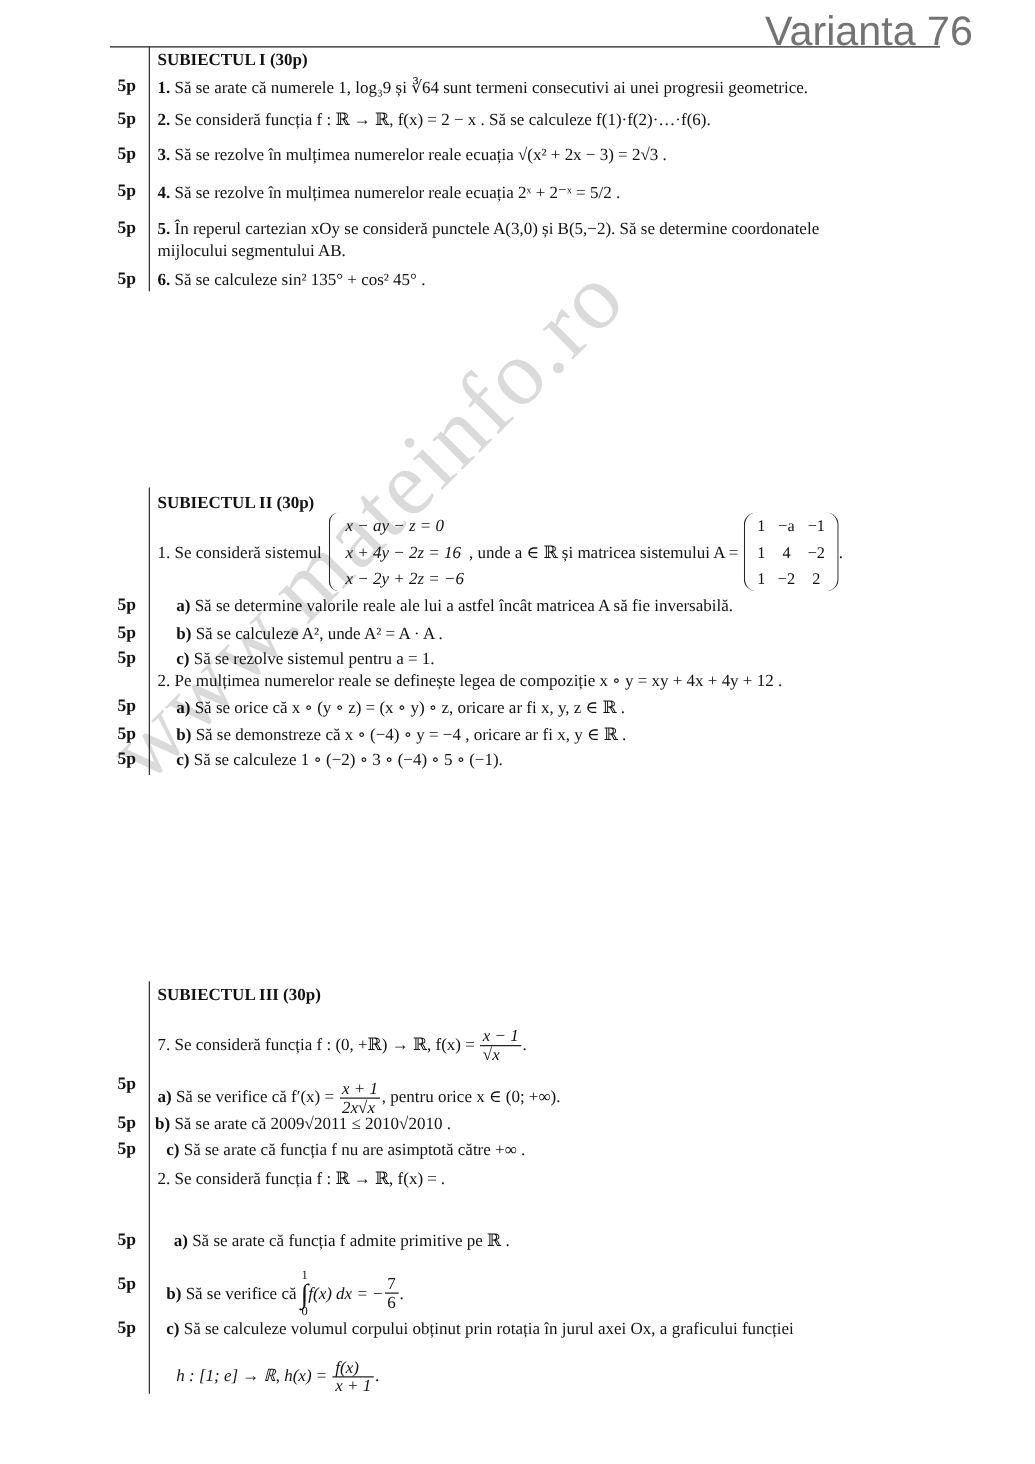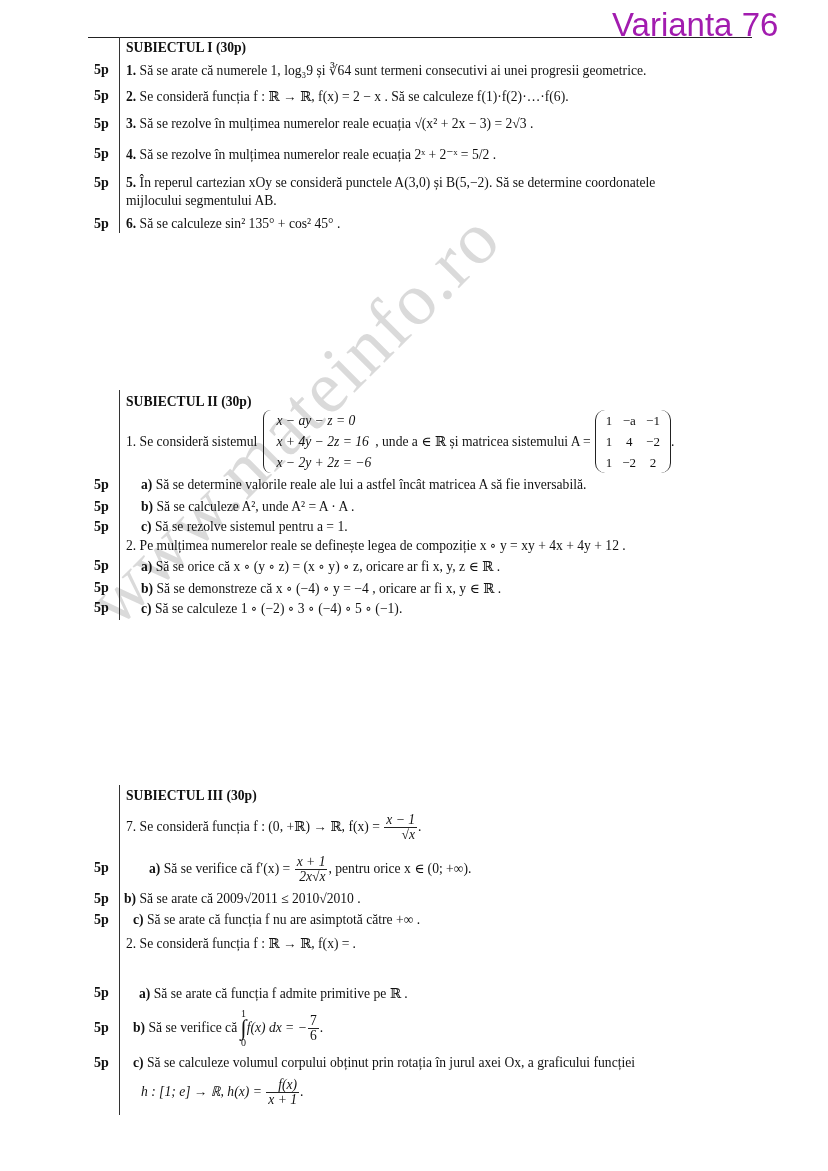--- a/index.html
+++ b/index.html
@@ -1,29 +1,29 @@
 <!DOCTYPE html>
 <html><head>
 <meta charset="utf-8">
 <style>
   html, body { margin:0; padding:0; background:#ffffff; }
   body { width:828px; height:1171px; position:relative; overflow:hidden;
          font-family:"Liberation Serif", "DejaVu Serif", serif; color:#111; }
   .title { position:absolute; left:612px; top:6px; font-family:"Liberation Sans", sans-serif;
-           font-size:33px; letter-spacing:0px; color:#a21caf; }
+           font-size:33px; letter-spacing:0px; color:#737373; }
   .hrule { position:absolute; left:88px; top:37px; width:664px; height:1px; background:#222; }
   .vline { position:absolute; left:119px; width:1px; background:#333; }
   .row { position:absolute; left:0; width:828px; font-size:13.6px; white-space:nowrap; }
   .pts { position:absolute; left:94px; font-weight:bold; font-size:14px; }
   .txt { position:absolute; left:126px; }
   .sub { position:absolute; left:141px; }
   .hd { font-weight:bold; }
   b { font-weight:bold; }
   i { font-style:italic; }
-  .frac { display:inline-block; vertical-align:middle; text-align:right; line-height:14px; margin:3px 1px; }
+  .frac { display:inline-block; vertical-align:middle; text-align:left; line-height:14px; margin:12px 1px; }
   .frac .n { display:block; border-bottom:1px solid #222; padding:0 2px; }
   .frac .d { display:block; padding:0 2px; }
   .sys { display:inline-block; vertical-align:middle; line-height:21px; border-left:1px solid #222;
          border-radius:8px 0 0 8px; padding-left:12px; margin-left:2px; }
   .matrix { display:inline-block; vertical-align:middle; line-height:21px; border-left:1px solid #222;
             border-right:1px solid #222; border-radius:10px; padding:0 5px; }
   .matrix table { border-collapse:collapse; }
   .matrix td { padding:0 5px; text-align:center; font-size:13px; }
   .watermark { position:absolute; left:100px; top:570px; font-family:"Liberation Serif", serif;
                font-size:74px; color:rgba(150,150,150,0.35); transform:rotate(-45deg);
@@ -141,21 +141,21 @@
   <span class="txt hd">SUBIECTUL III (30p)</span>
 </div>
 <div class="row" style="top:810px">
   <span class="txt">
     <span>7. Se consideră funcția f : (0, +ℝ) → ℝ, f(x) =</span>
     <span class="frac"><i class="n">x − 1</i><i class="d">√x</i></span>.
   </span>
 </div>
 <div class="row" style="top:852px">
   <span class="pts" style="top:8px">5p</span>
-  <span class="txt" style="left:149px">
+  <span class="txt" style="left:126px">
     <b>a)</b> <span>Să se verifice că f′(x) =</span>
     <span class="frac"><i class="n">x + 1</i><i class="d">2x√x</i></span><span>, pentru orice x ∈ (0; +∞).</span>
   </span>
 </div>
 <div class="row" style="top:891px">
   <span class="pts">5p</span>
   <span class="txt" style="left:124px"><b>b)</b> <span>Să se arate că 2009√2011 ≤ 2010√2010 .</span></span>
 </div>
 <div class="row" style="top:912px">
   <span class="pts">5p</span>

